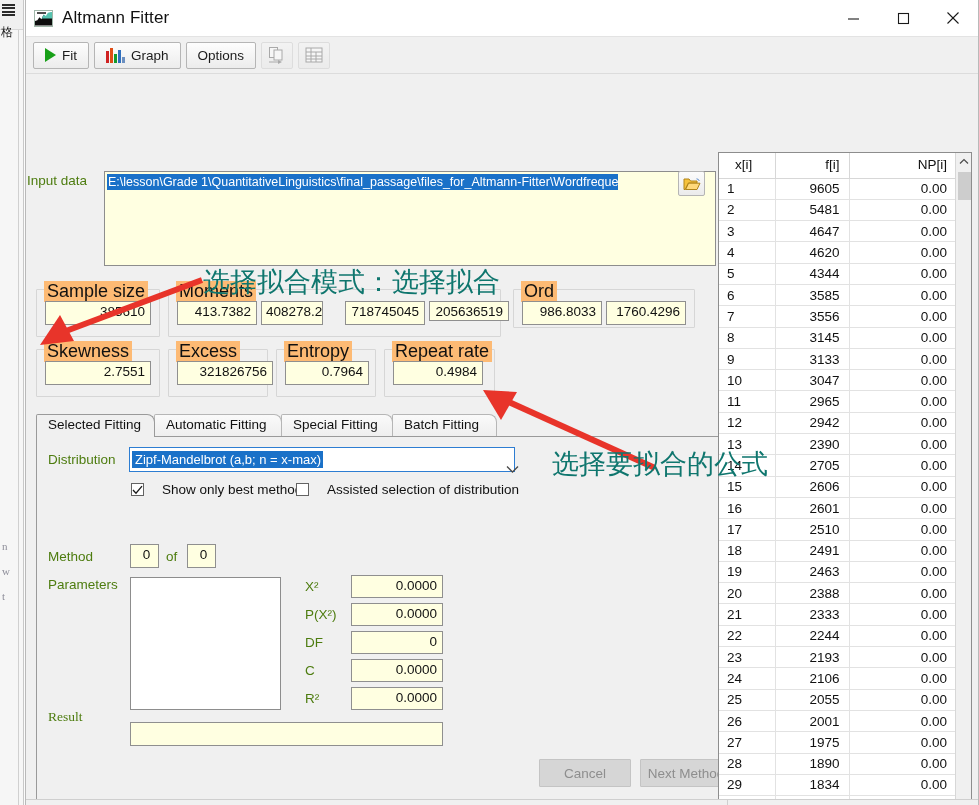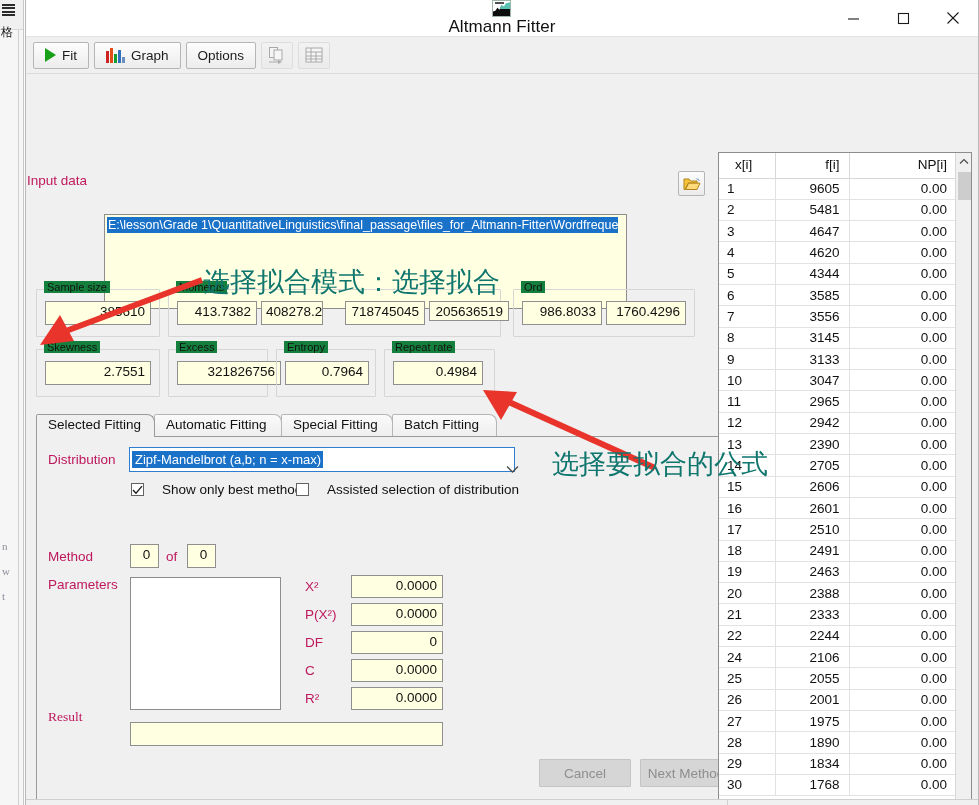--- a/index.html
+++ b/index.html
@@ -54,21 +54,21 @@
     width: 954px; height: 805px;
     background: #f0f0f0;
     border: 1px solid #b9b9b9;
     border-top: none;
   }
   .titlebar {
     position: relative;
     height: 37px;
     background: #ffffff;
     border-bottom: 1px solid #e3e3e3;
-    display: flex; align-items: center; flex-direction: column;
+    display: flex; align-items: center;
   }
   .app-icon {
     width: 19px; height: 17px; margin-left: 8px; margin-right: 9px;
     position: relative; flex: none;
     background: linear-gradient(#ffffff, #ffffff);
     border: 1px solid #9fb6a8;
     overflow: hidden;
   }
   .app-icon .peak {
     position:absolute; left:0; bottom:0; width:100%; height:78%;
@@ -132,49 +132,48 @@
   .pagesicon, .gridicon { opacity: .42; }
   .pagesicon svg, .gridicon svg { display:block; }
 
   
   .body-area {
     position: relative;
     height: 746px;
     background: #f0f0f0;
   }
   .lbl {
-    font-size: 13.5px; color: #be185d;
+    font-size: 13.5px; color: #4d7c0f;
   }
   .field {
     background: #ffffe1;
     border: 1px solid #8f8f8f;
     font-size: 13.5px; color: #111;
     text-align: right;
     padding: 2px 5px 0 4px;
     overflow: hidden; white-space: nowrap;
   }
   .groupbox {
     position: absolute;
     border: 1px solid #d6d6d6;
     border-radius: 1px;
   }
   .group-title {
     position: absolute; top: -9px; left: 7px;
-    background: #15803d; padding: 0 3px;
-    font-size: 11px; color: #111;
+    background: #fdba74; padding: 0 3px;
+    font-size: 18px; color: #111;
   }
 
   
   .inputdata-box {
     position: absolute; left: 78px; top: 97px;
-    width: 523px; height: 95px;
+    width: 612px; height: 95px;
     background: #ffffe1;
     border: 1px solid #8d8d8d;
     overflow: hidden;
-    margin-top: 43px;
   }
   .inputdata-text {
     display: inline-block;
     background: #1a71c8; color: #ffffff;
     font-size: 12.5px;
     padding: 1px 0 1px 1px;
     margin: 2px 0 0 2px;
     white-space: nowrap;
     font-family: "Liberation Sans", sans-serif;
   }
@@ -431,34 +430,34 @@
       </div>
 
       <div class="groupbox" style="left:142px;top:215px;width:333px;height:48px;">
         <div class="group-title">Moments</div>
         <div class="field" style="position:absolute;left:8px;top:11px;width:80px;height:24px;">413.7382</div>
         <div class="field" style="position:absolute;left:92px;top:11px;width:62px;height:24px;">408278.20:</div>
         <div class="field" style="position:absolute;left:176px;top:11px;width:80px;height:24px;">718745045</div>
         <div class="field" style="position:absolute;left:260px;top:11px;width:80px;height:20px;">205636519</div>
       </div>
 
-      <div class="groupbox" style="left:487px;top:215px;width:182px;height:48px;">
+      <div class="groupbox" style="left:487px;top:215px;width:182px;height:39px;">
         <div class="group-title">Ord</div>
         <div class="field" style="position:absolute;left:8px;top:11px;width:80px;height:24px;">986.8033</div>
         <div class="field" style="position:absolute;left:92px;top:11px;width:80px;height:24px;">1760.4296</div>
       </div>
 
       <div class="groupbox" style="left:10px;top:275px;width:124px;height:48px;">
         <div class="group-title">Skewness</div>
         <div class="field" style="position:absolute;left:8px;top:11px;width:106px;height:24px;">2.7551</div>
       </div>
 
       <div class="groupbox" style="left:142px;top:275px;width:100px;height:48px;">
         <div class="group-title">Excess</div>
-        <div class="field" style="position:absolute;left:8px;top:11px;width:104px;height:24px;">321826756</div>
+        <div class="field" style="position:absolute;left:8px;top:11px;width:96px;height:24px;">321826756</div>
       </div>
 
       <div class="groupbox" style="left:250px;top:275px;width:100px;height:48px;">
         <div class="group-title">Entropy</div>
         <div class="field" style="position:absolute;left:8px;top:11px;width:84px;height:24px;">0.7964</div>
       </div>
 
       <div class="groupbox" style="left:358px;top:275px;width:111px;height:48px;">
         <div class="group-title">Repeat rate</div>
         <div class="field" style="position:absolute;left:8px;top:11px;width:90px;height:24px;">0.4984</div>
@@ -652,20 +651,25 @@
                 <td class="c0">21</td>
                 <td class="c1">2333</td>
                 <td class="c2">0.00</td>
               </tr>
               <tr>
                 <td class="c0">22</td>
                 <td class="c1">2244</td>
                 <td class="c2">0.00</td>
               </tr>
               <tr>
+                <td class="c0">23</td>
+                <td class="c1">2193</td>
+                <td class="c2">0.00</td>
+              </tr>
+              <tr>
                 <td class="c0">24</td>
                 <td class="c1">2106</td>
                 <td class="c2">0.00</td>
               </tr>
               <tr>
                 <td class="c0">25</td>
                 <td class="c1">2055</td>
                 <td class="c2">0.00</td>
               </tr>
               <tr>

